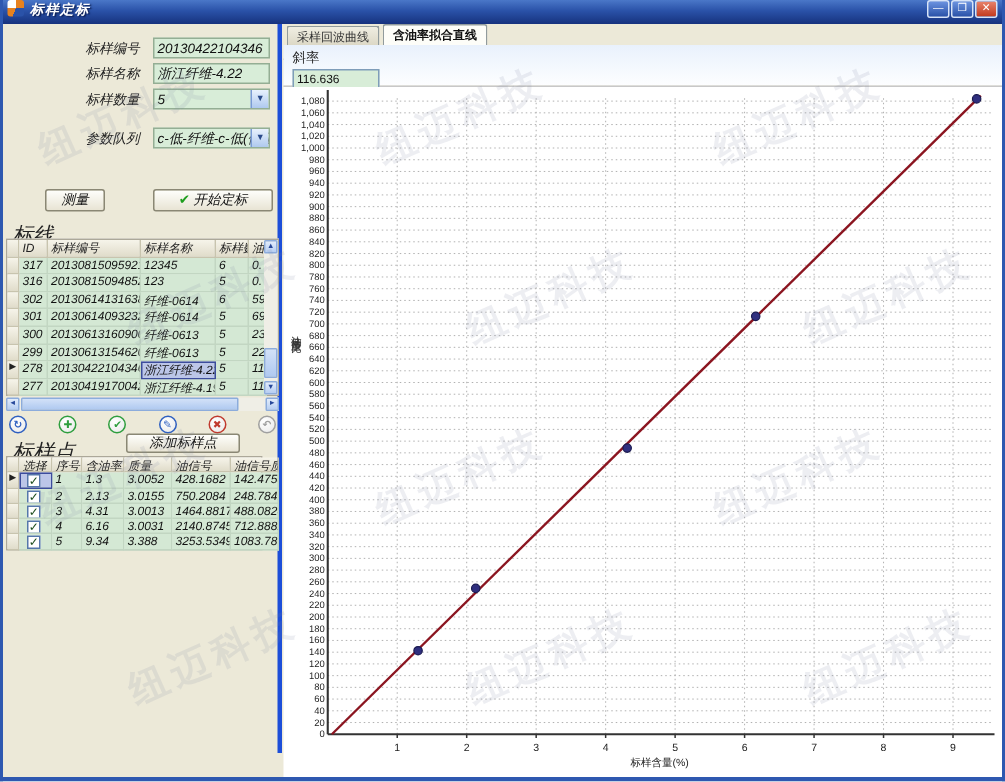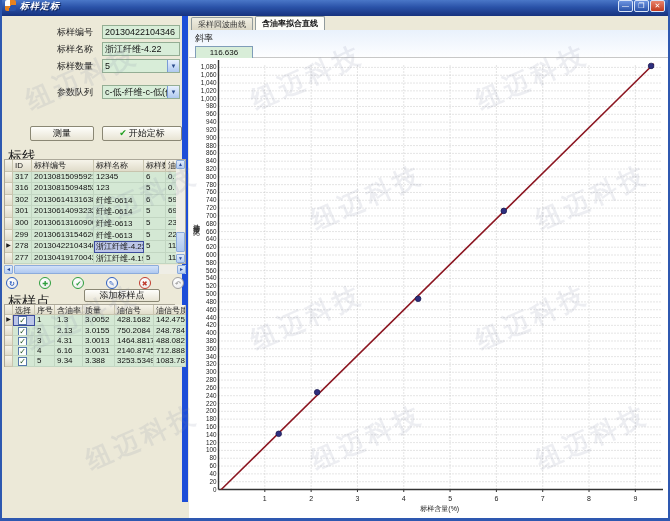--- a/index.html
+++ b/index.html
@@ -15,21 +15,21 @@
               background:conic-gradient(#E8821E 0 90deg,#2A52A8 90deg 200deg,#E8821E 200deg 270deg,#fff 270deg 360deg); }
   .title-text { color:#fff; font-weight:bold; font-style:italic; font-size:9px; letter-spacing:1px;
                 text-shadow:1px 1px 1px #0A1A4A; }
   .win-btns { margin-left:auto; display:flex; gap:1px; }
   .win-btn { width:15px; height:12px; border-radius:2px; border:1px solid #D8E4F8; color:#fff;
              font-size:7px; line-height:10px; text-align:center;
              background:linear-gradient(#6C93E0,#2A52A8); cursor:default; }
   .win-btn.close { background:linear-gradient(#E8836C,#C23A1E); }
   
   .content { position:absolute; left:0; top:16px; right:0; bottom:0; }
-  .left-panel { position:absolute; left:0; top:0; width:186px; bottom:16px; background:#ECE9D8; border-right:6px solid #1d4ed8; }
+  .left-panel { position:absolute; left:0; top:0; width:186px; bottom:16px; background:#ECE9D8; border-right:3px solid #1d4ed8;font-style:italic; }
   .right-panel { position:absolute; left:187px; top:0; right:0; bottom:0; background:#ECE9D8; }
   
   .fld { position:absolute; left:0; height:14px; width:184px; }
   .fld label { position:absolute; left:0; width:96px; text-align:right; padding-right:5px; line-height:14px; color:#222; }
   .inp { position:absolute; left:100px; width:78px; height:14px; background:#D8EDD8;
          border:1px solid #94AE94; line-height:12px; padding:0 2px; overflow:hidden; white-space:nowrap; }
   .combo-btn { position:absolute; right:0; top:0; width:12px; height:12px;
                background:linear-gradient(#E8F1FD,#AFC9EF); border-left:1px solid #7A9BD6;
                color:#2A4A8A; font-size:6px; line-height:12px; text-align:center; }
   
@@ -63,21 +63,21 @@
   .tab { position:absolute; top:1px; height:13px; padding:0 6px; font-size:8px; line-height:13px;
          background:linear-gradient(#F0EEE2,#DCD8C6); border:1px solid #919B9C; border-bottom:none;
          border-radius:2px 2px 0 0; color:#333; }
   .tab.active { top:0; height:14px; background:#FDFDF8; font-weight:bold; color:#111; }
   
   .stats { position:absolute; left:0; top:14px; right:0; height:28px;
            background:linear-gradient(#E9F1FC,#FDFEFF); border-bottom:1px solid #C8C8C8; }
   .stat { position:absolute; top:2px; }
   .stat .s-label { font-size:9px; color:#222; display:block; }
   .stat .s-val { display:block; margin-top:1px; height:13px; background:#D8EDD8; border:1px solid #7F9DB9;
-                 font-size:8px; line-height:11px; padding:0 2px;text-align:center; }
+                 font-size:8px; line-height:11px; padding:0 2px; }
   
   .chart-area { position:absolute; left:0; top:42px; right:0; bottom:0; background:#fff; }
   .y-title { position:absolute; left:2px; top:160px; writing-mode:vertical-rl; text-orientation:upright;
              font-size:7px; color:#333; letter-spacing:1px; }
   
   .wm { position:absolute; font-size:26px; color:rgba(125,138,160,0.14); transform:rotate(-24deg);
         white-space:nowrap; pointer-events:none; font-weight:bold; letter-spacing:4px; z-index:50; }
 </style>
 </head>
 <body>
@@ -114,21 +114,21 @@
         </div>
       </div>
       <div class="fld" style="top:69px">
         <label>参数队列</label>
         <div class="inp">
           <span>c-低-纤维-c-低(修正:</span>
           <span class="combo-btn">▼</span>
         </div>
       </div>
 
-      <div class="btn" style="left:28px; top:110px; width:64px">测量</div>
+      <div class="btn" style="left:28px; top:110px; width:40px">测量</div>
       <div class="btn" style="left:100px; top:110px; width:80px">
         <span class="check-glyph">✔</span><span>开始定标</span>
       </div>
 
       <div class="grp-label" style="top:132px">标线</div>
 
       <div class="grid-wrap" style="top:143px; width:182px; height:105px">
         <div class="grid" id="lines-grid" style="grid-template-columns:8px 19px 62px 50px 22px 12px; grid-auto-rows:11.6px; width:173px">
             <div class="gutter"></div>
             <div class="gh">ID</div>

